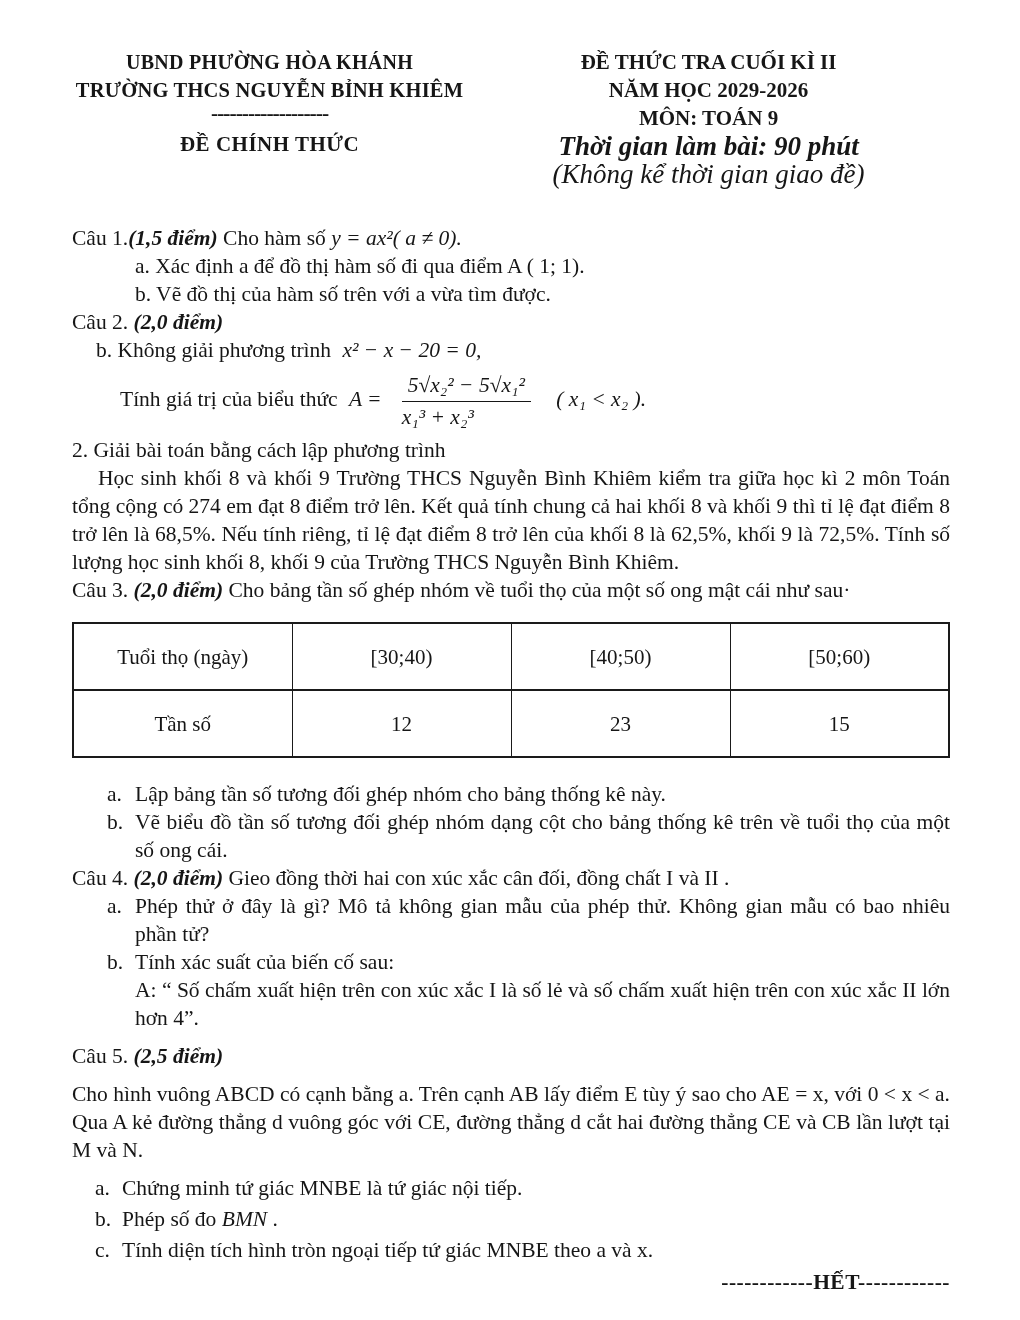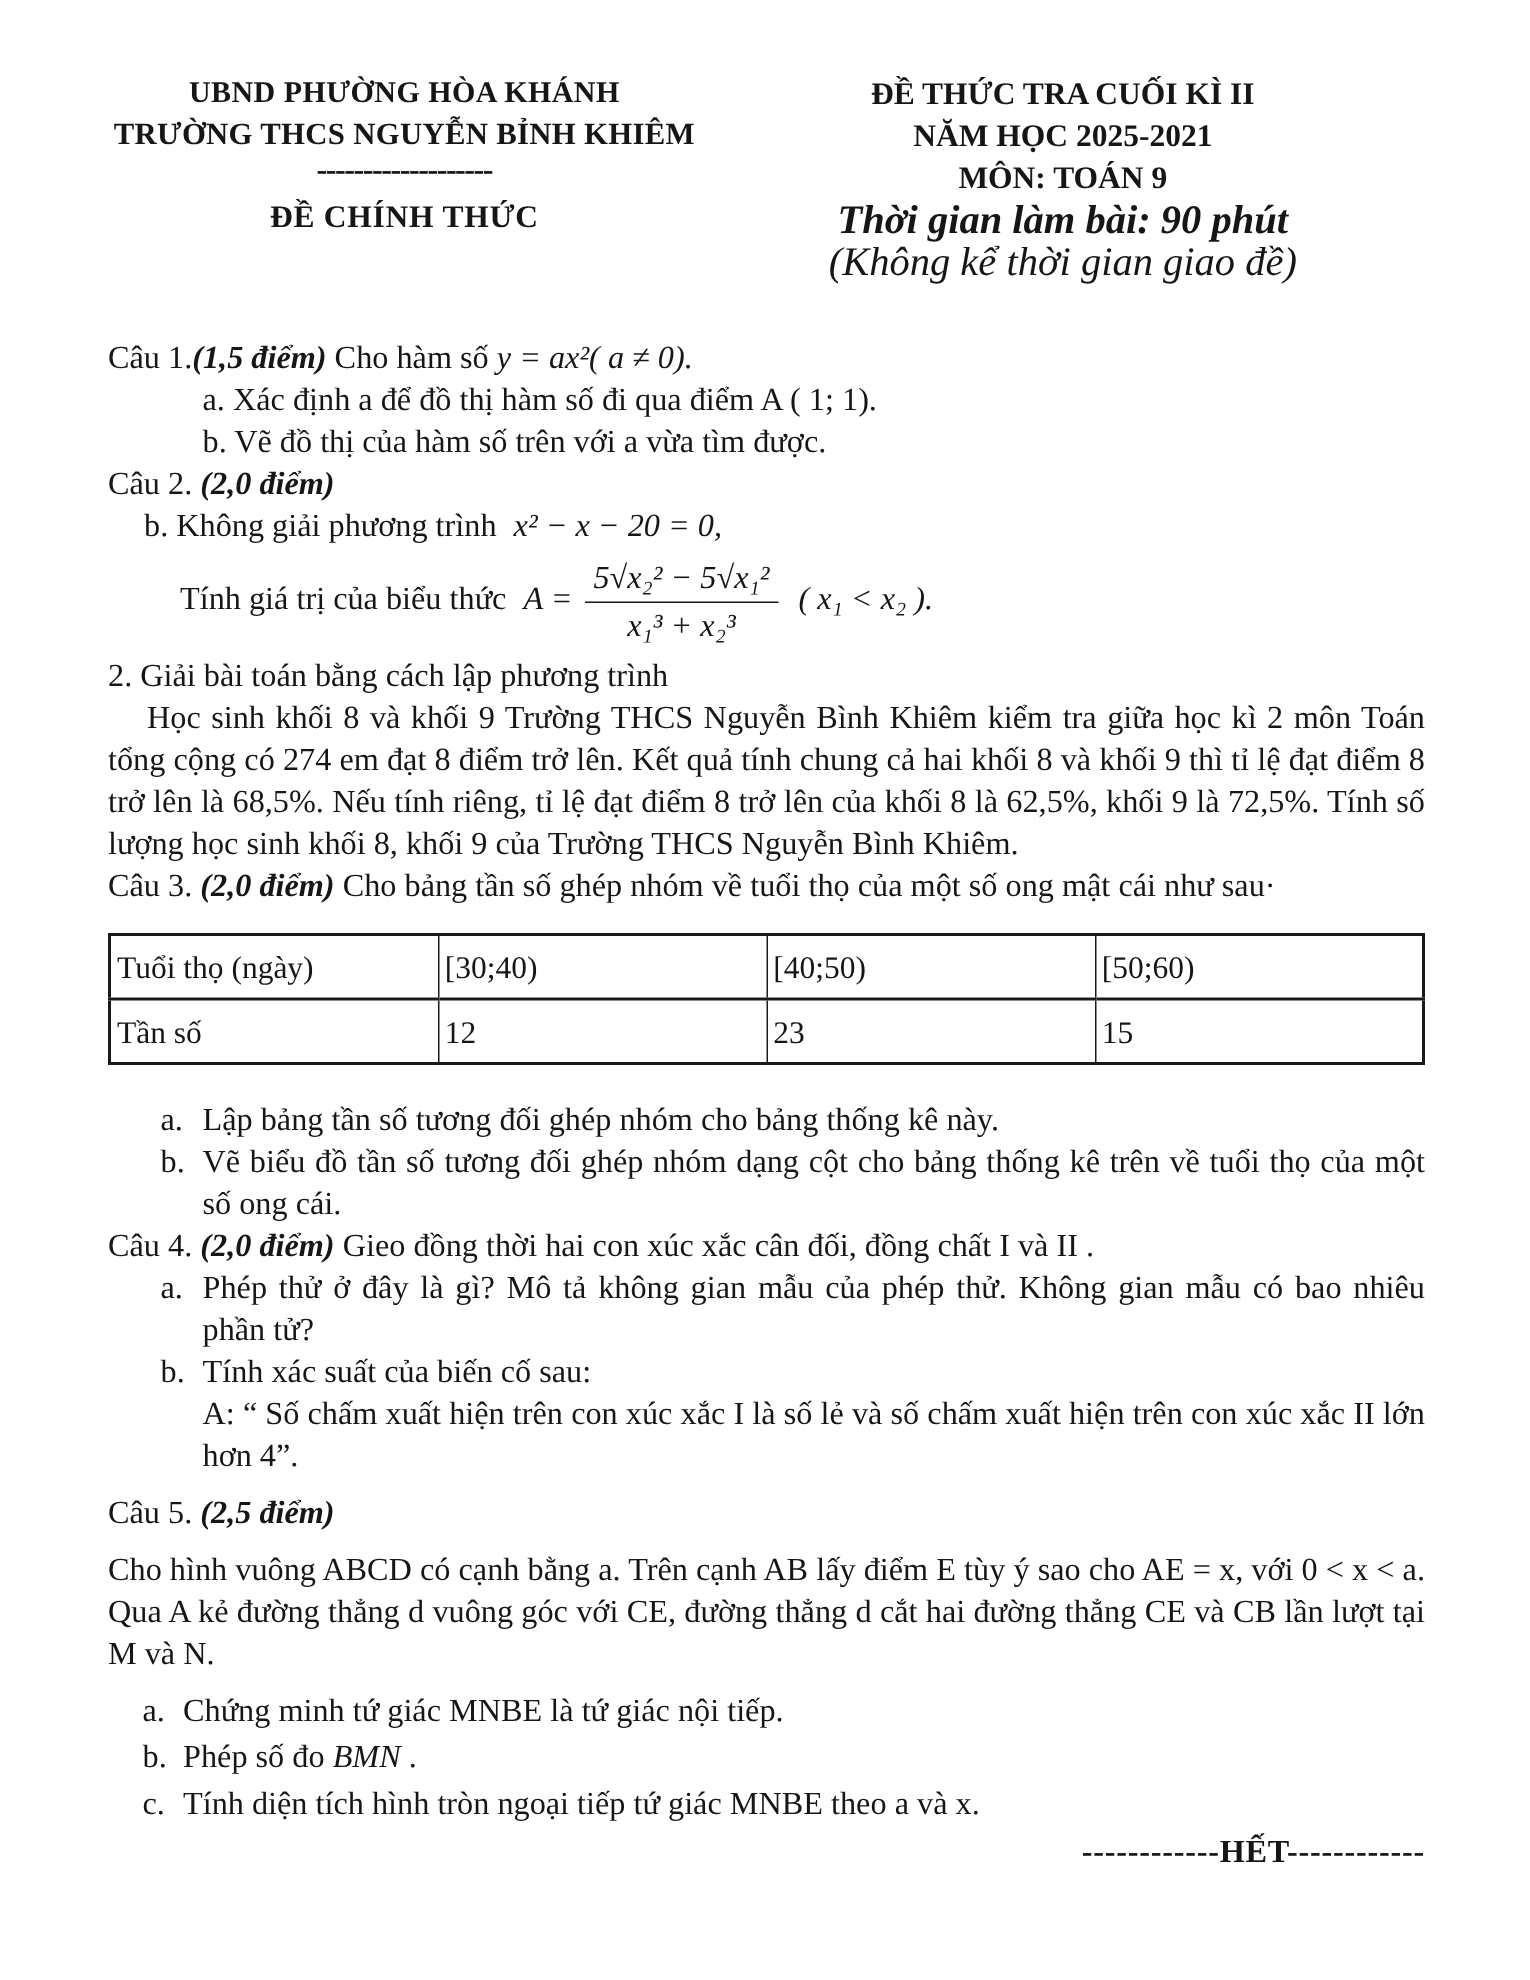--- a/index.html
+++ b/index.html
@@ -34,29 +34,29 @@
   .pts { font-weight: bold; font-style: italic; }
   .m { font-style: italic; }
   .gap-sm { margin-left: 12px; }
   .sp { margin-left: 6px; }
   .indent-a { padding-left: 63px; }
   .indent-b { padding-left: 24px; }
   .para { text-align: justify; text-indent: 26px; }
   .para-flat { text-align: justify; }
   
   .expr-line { padding-left: 48px; margin: 8px 0 6px; }
-  .frac { display: inline-block; vertical-align: middle; text-align: center; margin: 0 8px; line-height: 26px; }
+  .frac { display: inline-block; vertical-align: middle; margin: 0 20px; line-height: 26px; }
   .frac .num { display: block; border-bottom: 1.6px solid #161616; padding: 0 6px 3px; }
   .frac .den { display: block; padding-top: 2px; }
   
   .freq-table { border-collapse: collapse; width: 100%; margin: 18px 0 22px; table-layout: fixed; }
   .freq-table td {
     border: 1.6px solid #1a1a1a;
-    text-align: left; vertical-align: middle;
-    height: 33px; font-size: 21px; padding: 4px 4px;
+    text-align: center; vertical-align: middle;
+    height: 33px; font-size: 21px; padding: 16px 4px;
   }
   .freq-table { border: 2.4px solid #1a1a1a; }
   .freq-table tr.hdr td { border-bottom: 2.6px solid #1a1a1a; }
   
   .item { position: relative; padding-left: 63px; text-align: justify; }
   .item .marker { position: absolute; left: 35px; }
   .item5 { position: relative; padding-left: 50px; margin-top: 3px; }
   .item5 .marker { position: absolute; left: 23px; }
   .event { padding-left: 63px; text-align: justify; }
   .q5-head { margin-top: 10px; }
@@ -70,21 +70,21 @@
 
   <div class="header">
     <div class="h-left">
       <div class="l1">UBND PHƯỜNG HÒA KHÁNH</div>
       <div class="l2">TRƯỜNG THCS NGUYỄN BỈNH KHIÊM</div>
       <div class="hdiv">-------------------</div>
       <div class="l3">ĐỀ CHÍNH THỨC</div>
     </div>
     <div class="h-right">
       <div class="r1">ĐỀ THỨC TRA CUỐI KÌ II</div>
-      <div class="r2">NĂM HỌC 2025-2021</div>
+      <div class="r2">NĂM HỌC 2029-2026</div>
       <div class="r3">MÔN: TOÁN 9</div>
       <div class="r4">Thời gian làm bài: 90 phút</div>
       <div class="r5">(Không kể thời gian giao đề)</div>
     </div>
   </div>
 
   <div class="line">
     <span class="qlabel">Câu 1.</span><span class="pts">(1,5 điểm)</span>
     <span>Cho hàm số</span>
     <span class="m">y = ax²( a ≠ 0).</span>

